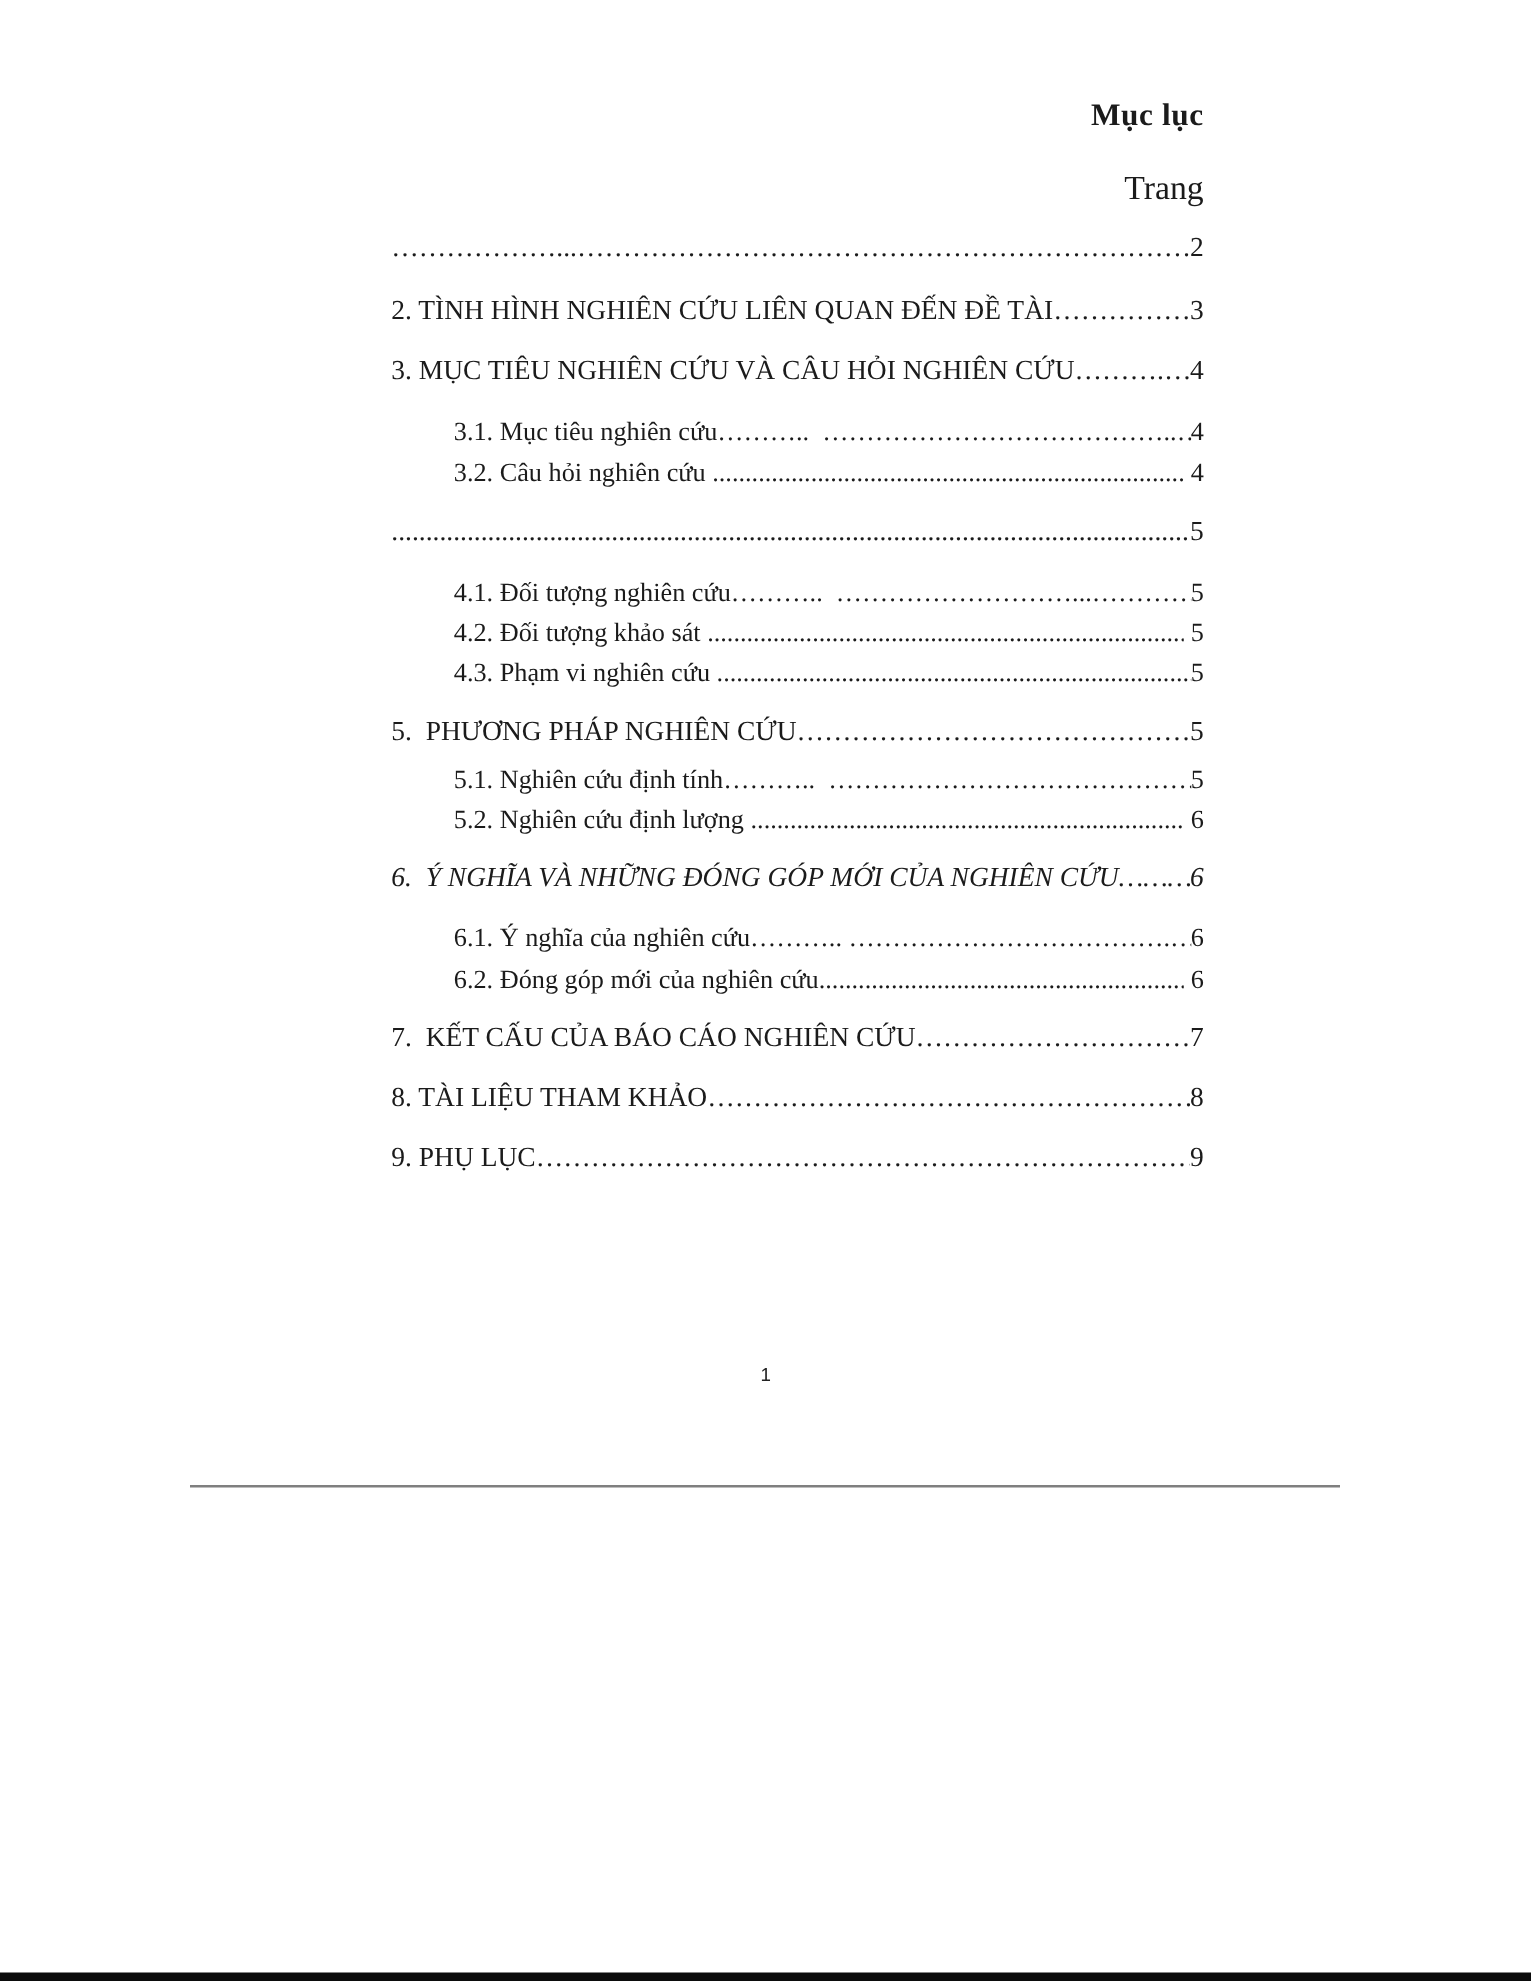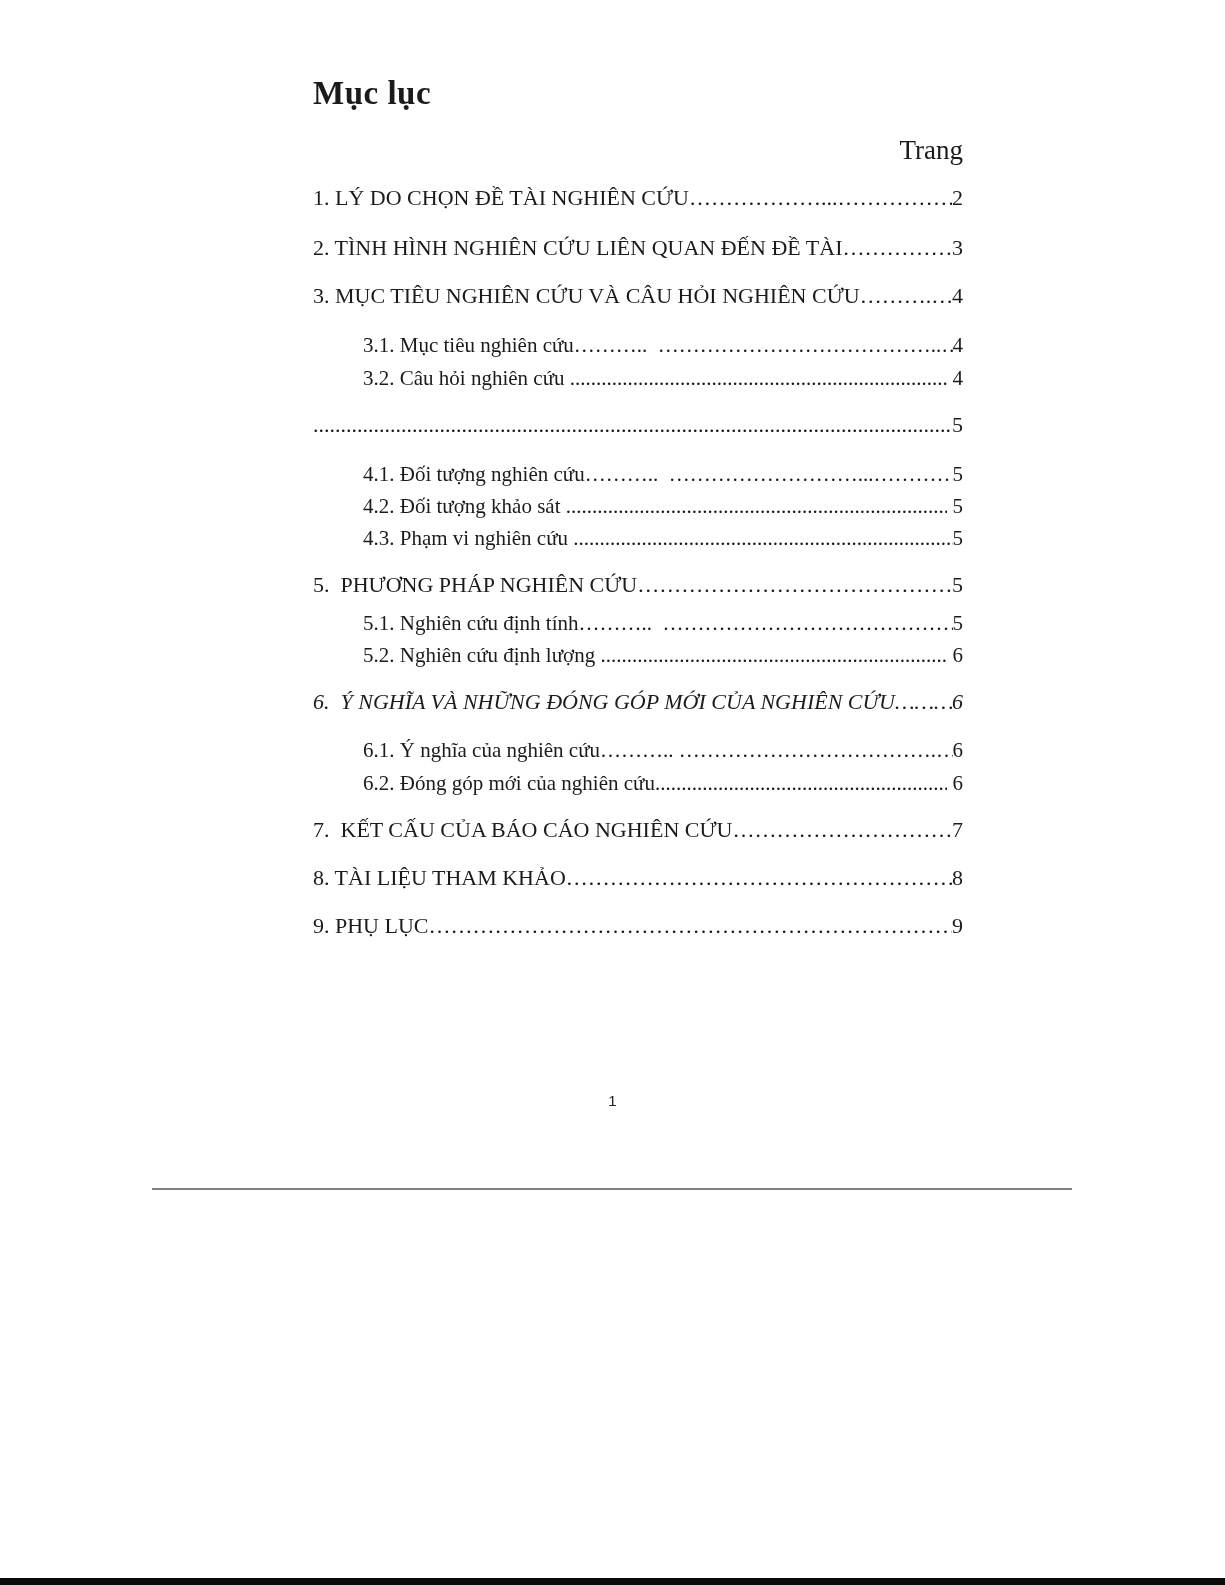--- a/index.html
+++ b/index.html
@@ -14,24 +14,24 @@
     color: #1b1b1b;
   }
   .content {
     position: absolute;
     left: 313px;
     top: 0;
     width: 650px;
   }
   .doc-title {
     margin: 72px 0 0 0;
-    font-size: 33px;
+    font-size: 25px;
     line-height: 42px;
     font-weight: bold;
-    text-align: left;
+    text-align: right;
     letter-spacing: 0.5px;
   }
   .trang-row {
     margin-top: 24px;
     font-size: 27px;
     line-height: 25px;
     text-align: right;
   }
   .toc-row {
     display: flex;
@@ -103,21 +103,21 @@
 <body>
 
 <div class="page">
   <div class="content">
 
     <h1 class="doc-title">Mục lục</h1>
 
     <div class="trang-row">Trang</div>
 
     <div class="toc-row mt-r1">
-      <span class="toc-label">1. LÝ DO CHỌN ĐỀ TÀI NGHIÊN CỨU</span><span class="toc-leader">………………...…………………………………………………………………………………………....</span><span class="toc-page">2</span>
+      <span class="toc-leader">………………...…………………………………………………………………………………………....</span><span class="toc-page">2</span>
     </div>
 
     <div class="toc-row mt-r2">
       <span class="toc-label">2. TÌNH HÌNH NGHIÊN CỨU LIÊN QUAN ĐẾN ĐỀ TÀI</span><span class="toc-leader">………………………………………………………………......</span><span class="toc-page">3</span>
     </div>
 
     <div class="toc-row mt-r3">
       <span class="toc-label">3. MỤC TIÊU NGHIÊN CỨU VÀ CÂU HỎI NGHIÊN CỨU</span><span class="toc-leader">……….…………………………………………………......</span><span class="toc-page">4</span>
     </div>
 

